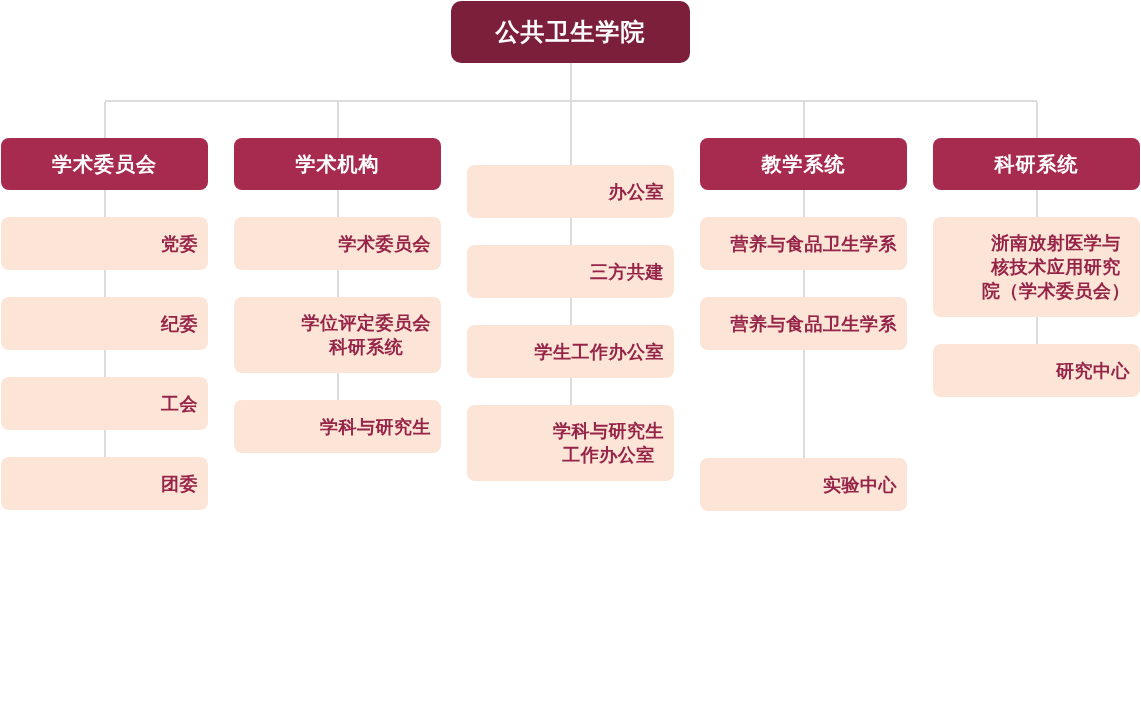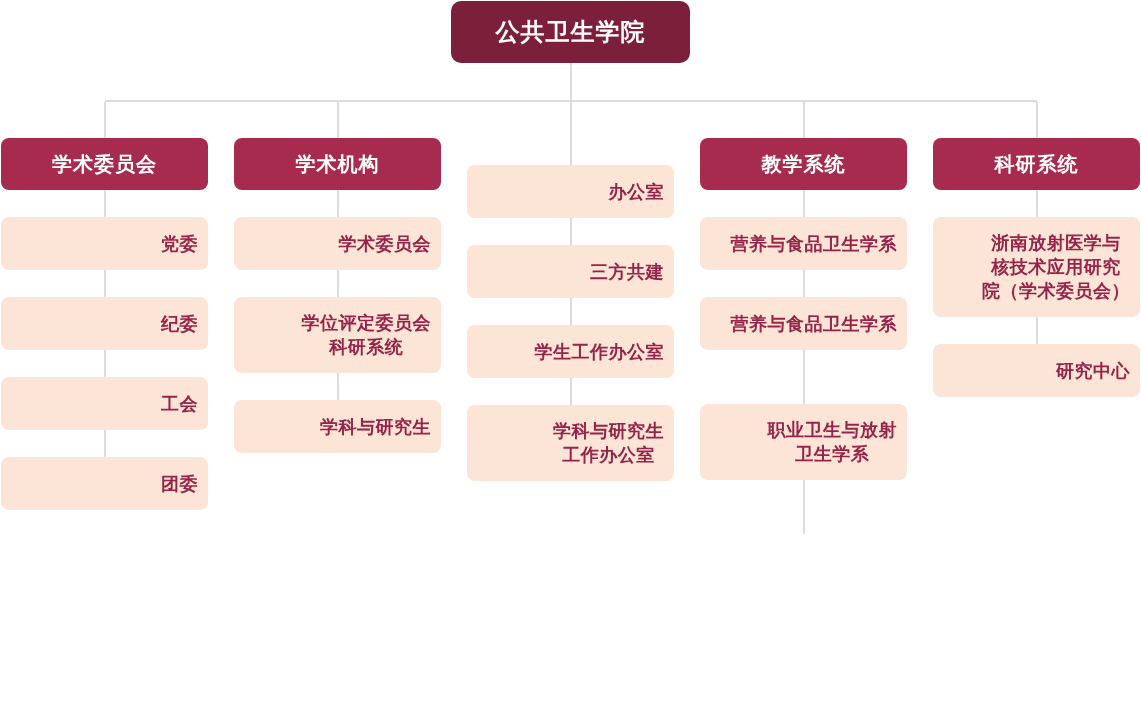--- a/index.html
+++ b/index.html
@@ -164,28 +164,27 @@
   </div>
 
   <div class="vline seg"></div>
   <div class="node">
     <span class="node-label">营养与食品卫生学系</span>
   </div>
 
   <div class="vline seg"></div>
 
   <div class="vline seg"></div>
-  <div class="node">
-    <span class="node-label">职业卫生与放射
-卫生学系</span>
-  </div>
-
-  <div class="vline seg"></div>
-
-  <div class="vline seg"></div>
+
+  <div class="vline seg"></div>
+
+  <div class="vline seg"></div>
+  <div class="node">
+    <span class="node-label">实验中心</span>
+  </div>
 </div>
   </div>
 
   <div class="column">
     <div class="branch-header">科研系统</div>
     <div class="items">
   <div class="vline seg"></div>
   <div class="node">
     <span class="node-label">浙南放射医学与
 核技术应用研究

